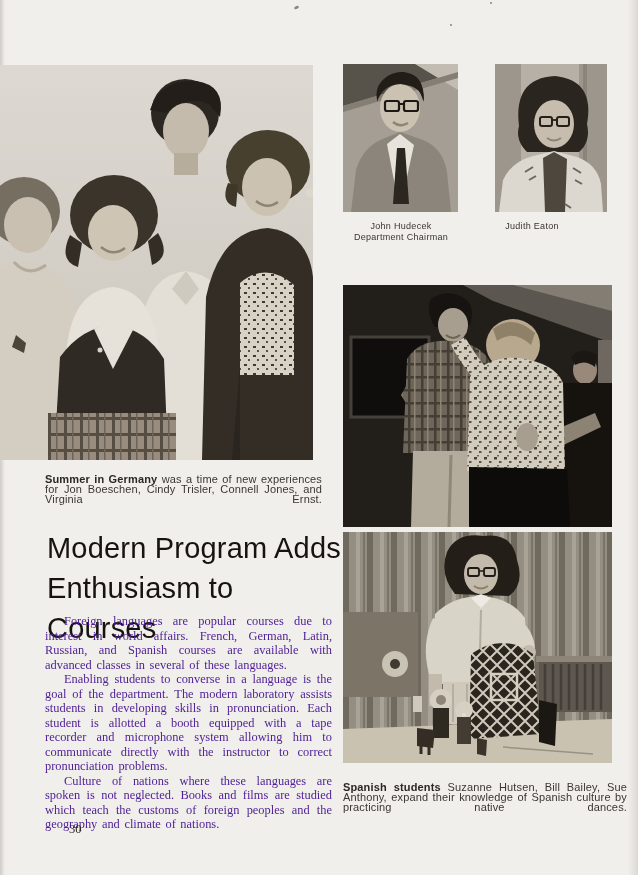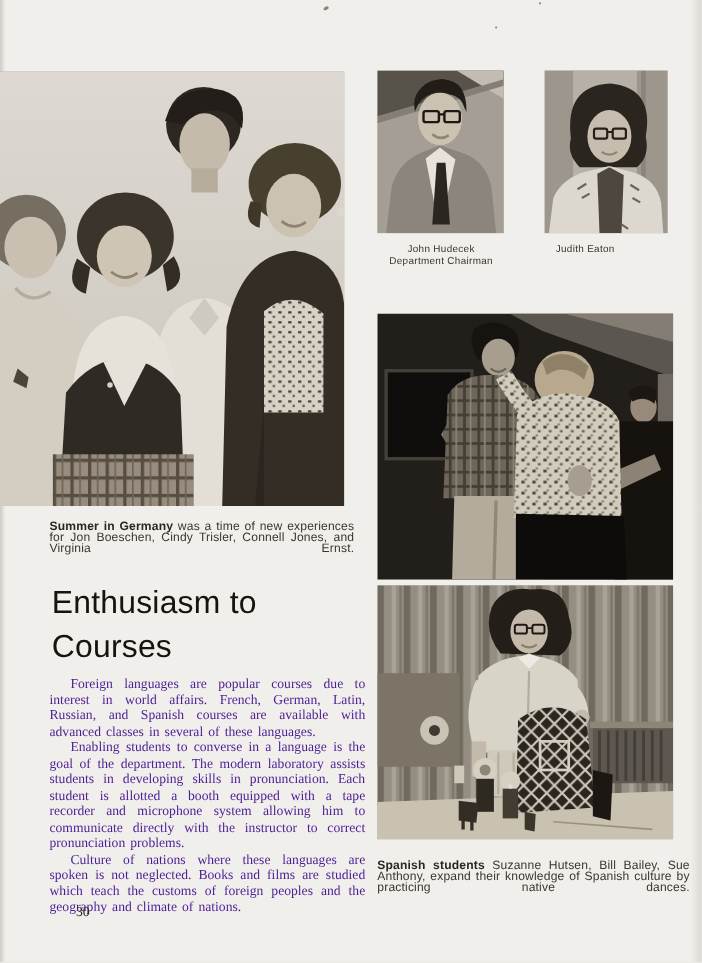--- a/index.html
+++ b/index.html
@@ -279,20 +279,21 @@
         <circle cx="121" cy="183" r="2" fill="#e3ded2"></circle>
         <path d="M74 196 l18 2 l-2 18 l-16 -2 Z" fill="#332d25"></path>
         <path d="M78 214 v8 M86 215 v8" stroke="#332d25" stroke-width="3"></path>
         <rect x="70" y="164" width="9" height="16" fill="#cfc9bb"></rect>
         <path d="M134 206 l10 2 l-1 16 l-9 -2 Z" fill="#3a342b"></path>
       </g>
     </svg>
   </div>
 
   <div class="headline">
+    <div>Modern Program Adds</div>
     <div>Enthusiasm to Courses</div>
   </div>
 
   <div class="bodycopy">
     <p>Foreign languages are popular courses due to interest in world affairs. French, German, Latin, Russian, and Spanish courses are available with advanced classes in several of these languages.</p>
     <p>Enabling students to converse in a language is the goal of the department. The modern laboratory assists students in developing skills in pronunciation. Each student is allotted a booth equipped with a tape recorder and microphone system allowing him to communicate directly with the instructor to correct pronunciation problems.</p>
     <p>Culture of nations where these languages are spoken is not neglected. Books and films are studied which teach the customs of foreign peoples and the geography and climate of nations.</p>
   </div>
 
   <p class="caption" style="left:343px;top:771px;width:284px;"><span class="lead">Spanish students</span><span> Suzanne Hutsen, Bill Bailey, Sue Anthony, expand their knowledge of Spanish culture by practicing native dances.</span></p>

